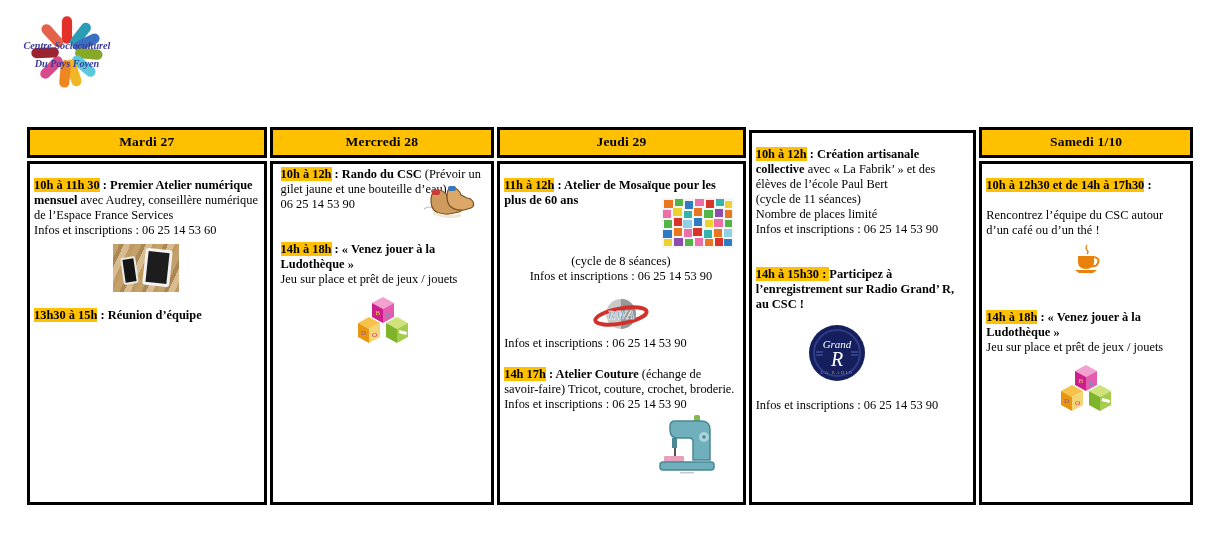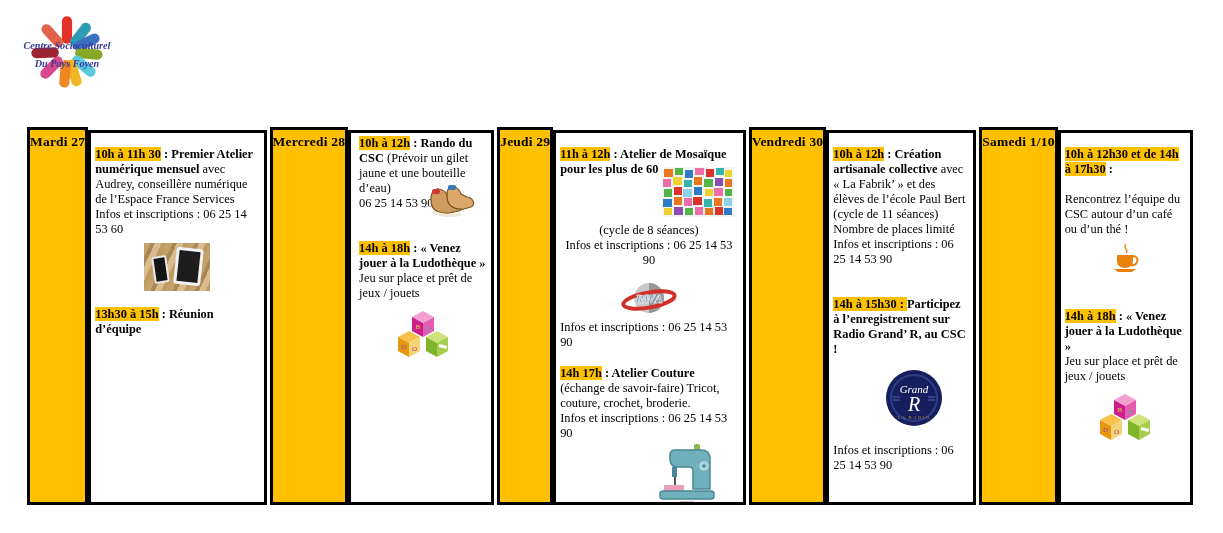--- a/index.html
+++ b/index.html
@@ -4,21 +4,21 @@
 <style>
   * { margin:0; padding:0; box-sizing:border-box; }
   html,body { background:#ffffff; }
   body {
     width:1223px; height:533px; position:relative; overflow:hidden;
     font-family:"Liberation Serif","DejaVu Serif",serif; color:#000;
   }
   .logo { position:absolute; left:16px; top:10px; width:102px; height:84px; }
 
   .schedule { position:absolute; left:27px; top:127px; width:1166px; height:378px; display:flex; gap:3px; }
-  .col { display:flex; flex-direction:row; }
+  .col { display:flex; flex-direction:column; }
   .col1{width:241px}.col2{width:226px}.col3{width:250px}.col4{width:229px}.col5{width:215px}
   .col-header {
     background:#FFC000; border:3px solid #000; font-weight:bold;
     font-size:13.5px; text-align:center; padding:4px 0 5px; letter-spacing:.2px;
   }
   .col-body {
     border:3px solid #000; margin-top:3px; flex:1; background:#fff;
     padding:3px 5px 3px 4px; font-size:12.4px; line-height:15px; position:relative; overflow:hidden;
   }
   .pt { padding-top:14px; }
@@ -189,21 +189,20 @@
             <rect x="6" y="42" width="20" height="6" rx="1" fill="#e8a0bc"></rect>
             <rect x="2" y="48" width="54" height="8" rx="3" fill="#6fb0bc" stroke="#4a8894" stroke-width="1.5"></rect>
             <rect x="22" y="58" width="14" height="1.5" fill="#c9c9c9"></rect>
           </svg>
         </div>
       </div>
     </div>
   </div>
 
   <div class="col col4">
-    <div class="col-header">Vendredi 30</div>
     <div class="col-body pt">
       <div class="event">
         <p class="etext"><span class="hl">10h à 12h</span><span class="sep"> :  </span><span class="ttl">Création artisanale collective</span><span> avec « La Fabrik’ » et des élèves de l’école Paul Bert
 (cycle de 11 séances)
 Nombre de places limité
 Infos et inscriptions : 06 25 14 53 90</span></p>
       </div>
       <div class="event" style="margin-top:30px;">
         <p class="etext"><span class="hl">14h à 15h30 : </span><span class="sep"> </span><span class="ttl">Participez à l’enregistrement sur Radio Grand’ R, au CSC !</span></p>
         <svg class="grandr" width="58" height="58" viewBox="0 0 58 58">

